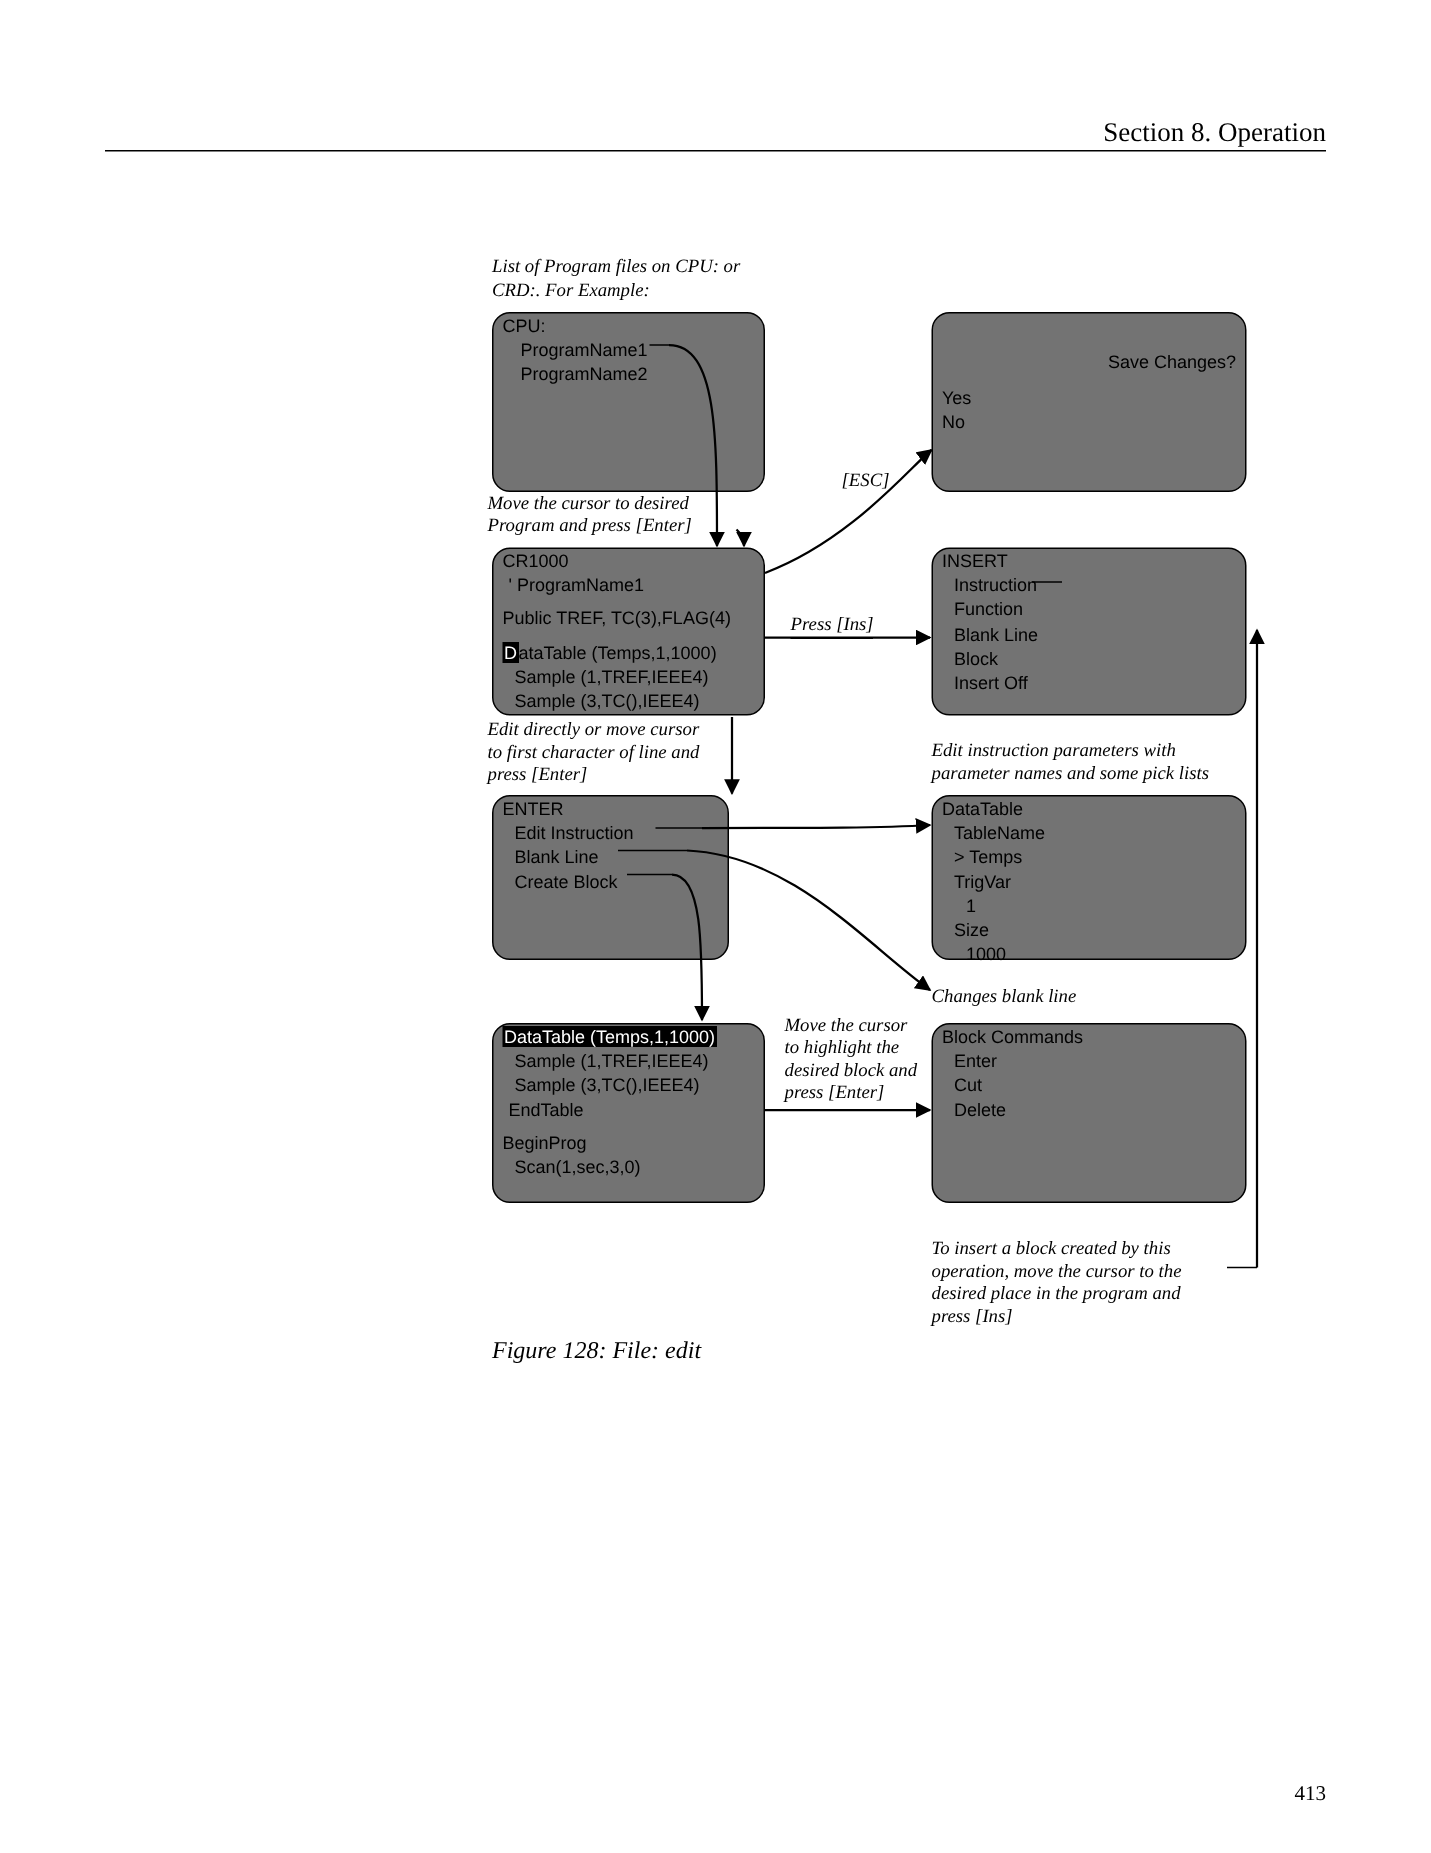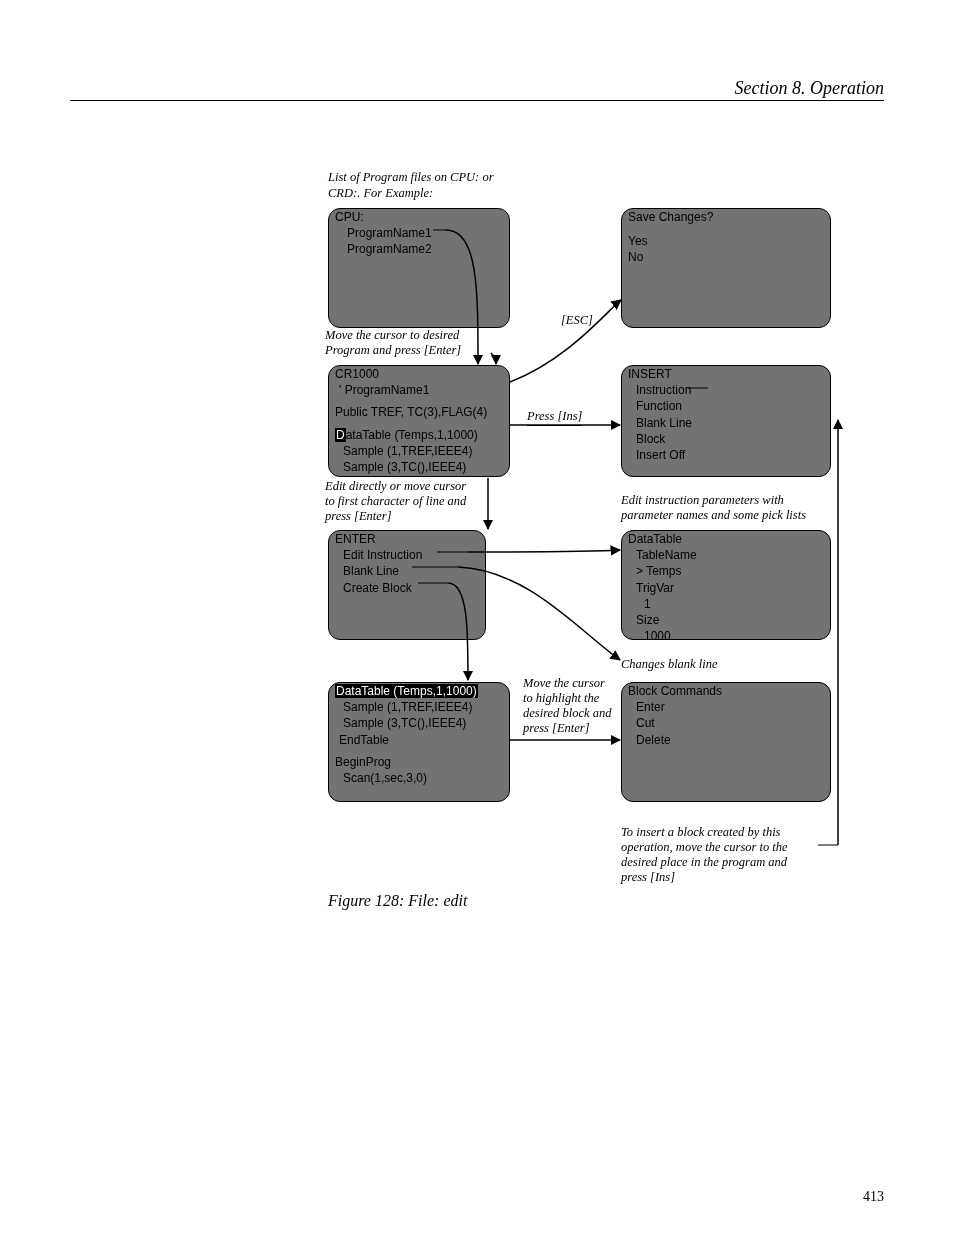--- a/index.html
+++ b/index.html
@@ -1,17 +1,17 @@
 <!DOCTYPE html>
 <html><head>
 <meta charset="utf-8">
 <style>
   html,body{margin:0;padding:0;background:#fff;font-family:"Times New Roman",serif;color:#000}
   .page{width:954px;height:1235px;position:relative}
-  .header{position:absolute;top:78px;right:70px;font-style:italic;font-size:18px}
+  .header{position:absolute;top:78px;right:70px;font-size:18px}
   .rule{position:absolute;top:100px;left:70px;right:70px;border-top:1px solid #000}
   .canvas{position:absolute;left:328px;top:170px;width:520px;height:720px}
   .caption-top{font-style:italic;font-size:12.5px;line-height:1.25;margin:0 0 8px 0}
   .box{position:absolute;border:1.3px solid #000;background:#737373;font-family:Arial,Helvetica,sans-serif;font-size:12px;line-height:1.35;padding:0 6px;box-sizing:border-box;border-radius:12px}
   .italic-note{position:absolute;font-style:italic;font-family:"Times New Roman",serif;font-size:12.5px;line-height:1.2}
   .label{position:absolute;font-style:italic;font-family:"Times New Roman",serif;font-size:12.5px}
   .highlight{background:#000;color:#fff;padding:0 1px}
   .figcap{position:absolute;left:328px;top:892px;font-style:italic;font-size:16px}
   .pagenum{position:absolute;right:70px;bottom:30px;font-size:14px}
   svg.arrows{position:absolute;left:0;top:0;width:520px;height:720px;pointer-events:none}
@@ -69,21 +69,21 @@
       <div><span class="highlight">DataTable (Temps,1,1000)</span></div>
       <div style="padding-left:8px">Sample (1,TREF,IEEE4)</div>
       <div style="padding-left:8px">Sample (3,TC(),IEEE4)</div>
       <div style="padding-left:4px">EndTable</div>
       <div style="height:6px"></div>
       <div>BeginProg</div>
       <div style="padding-left:8px">Scan(1,sec,3,0)</div>
     </div>
 
     <div class="box" style="left:293px;top:38px;width:210px;height:120px">
-      <div style="text-align:left;">Save Changes?</div>
+      <div style="text-align:right;margin-top:24px">Save Changes?</div>
       <div style="margin-top:8px">Yes</div>
       <div>No</div>
     </div>
 
     <div class="box" style="left:293px;top:195px;width:210px;height:112px">
       <div>INSERT</div>
       <div style="padding-left:8px">Instruction</div>
       <div style="padding-left:8px">Function</div>
       <div style="padding-left:8px">Blank Line</div>
       <div style="padding-left:8px">Block</div>

